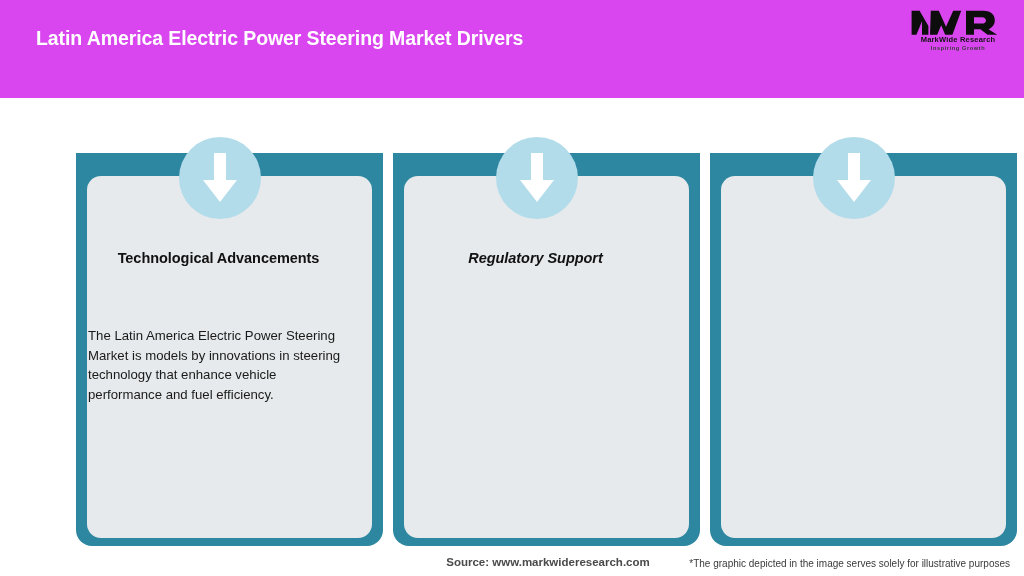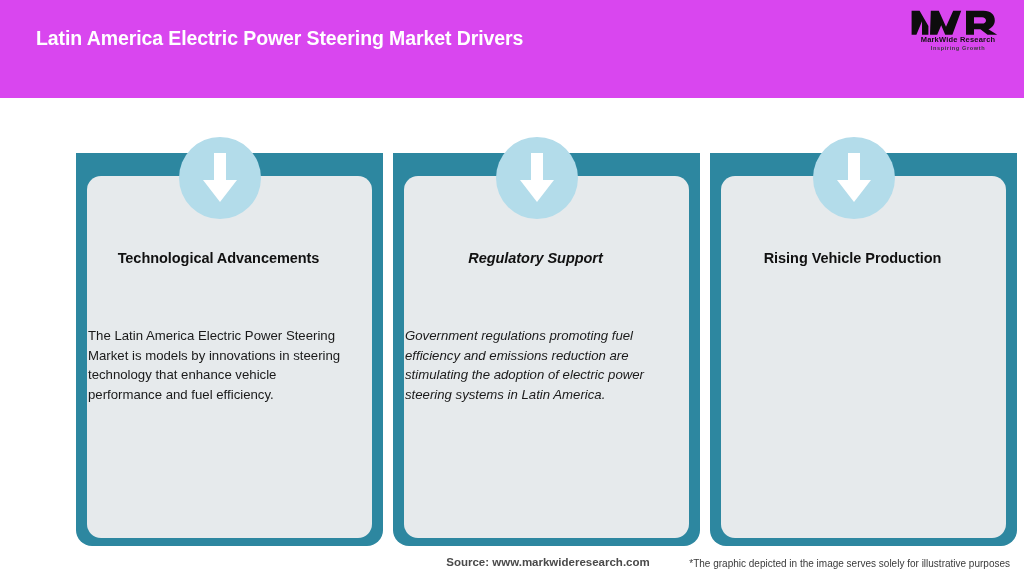--- a/index.html
+++ b/index.html
@@ -205,30 +205,28 @@
 
   <div class="card-wrap c1">
     <div class="bracket"></div>
     <div class="card"></div>
     <div class="circle">
       <svg width="36" height="50" viewBox="0 0 36 50">
         <polygon points="12,0 24,0 24,27 35,27 18,49 1,27 12,27" fill="#ffffff"></polygon>
       </svg>
     </div>
     <div class="card-title">Regulatory Support</div>
-    <div class="card-body">Government regulations promoting fuel efficiency and emissions reduction are stimulating the adoption of electric power steering systems in Latin America.</div>
   </div>
 
   <div class="card-wrap c2">
     <div class="bracket"></div>
     <div class="card"></div>
     <div class="circle">
       <svg width="36" height="50" viewBox="0 0 36 50">
         <polygon points="12,0 24,0 24,27 35,27 18,49 1,27 12,27" fill="#ffffff"></polygon>
       </svg>
     </div>
-    <div class="card-title">Rising Vehicle Production</div>
   </div>
 
 </div>
 
 <div class="source">Source: www.markwideresearch.com</div>
 <div class="disclaimer">*The graphic depicted in the image serves solely for illustrative purposes</div>
 
 </body></html>

